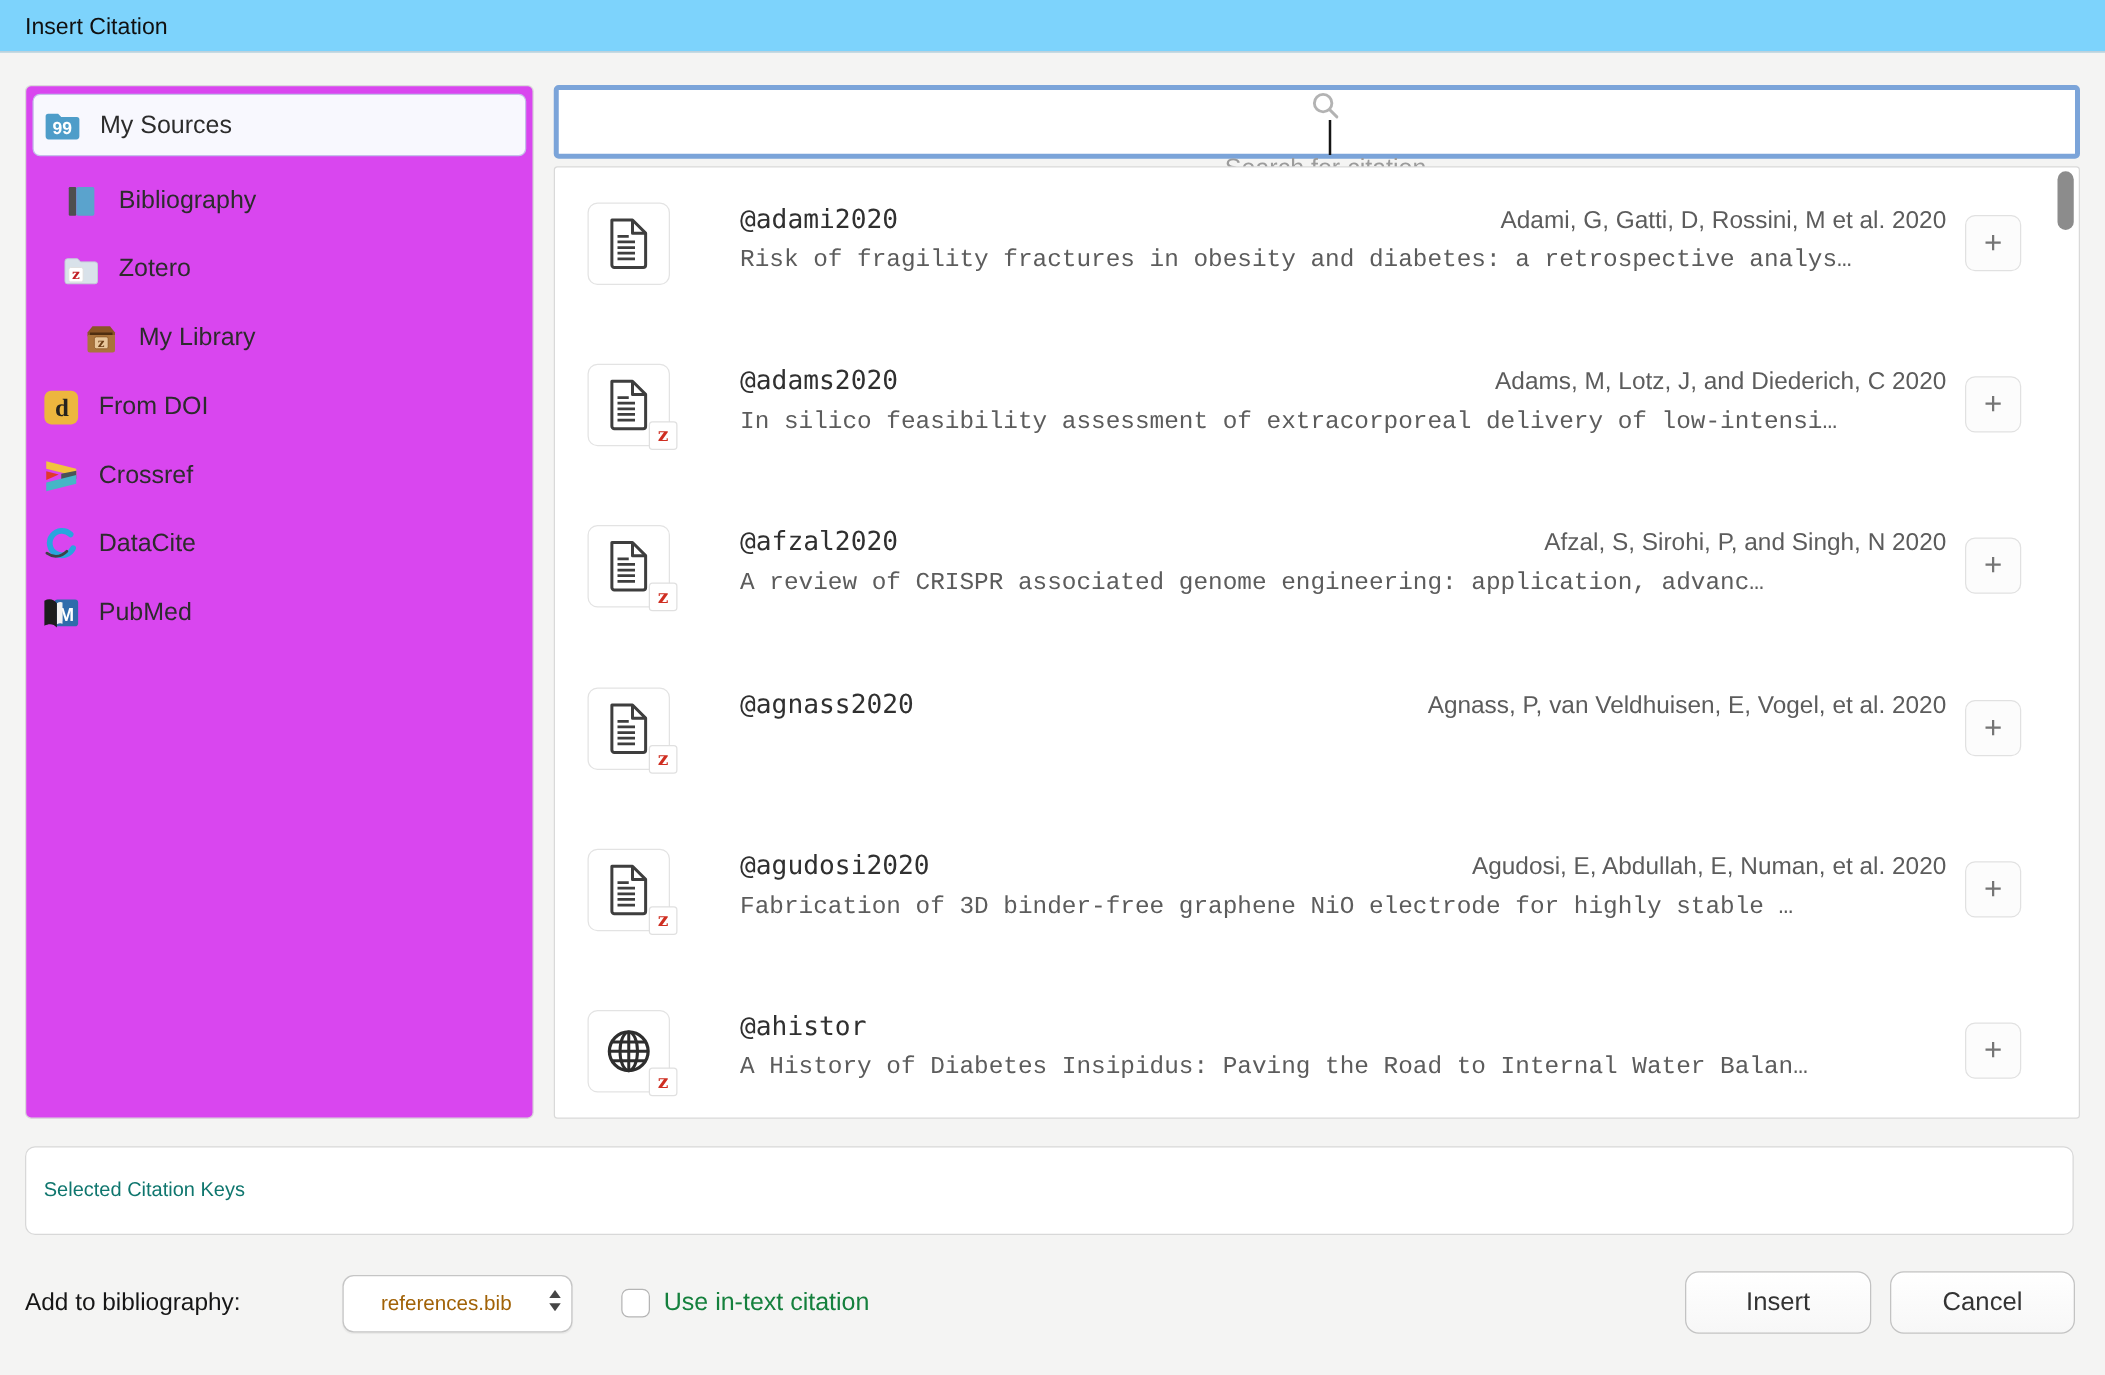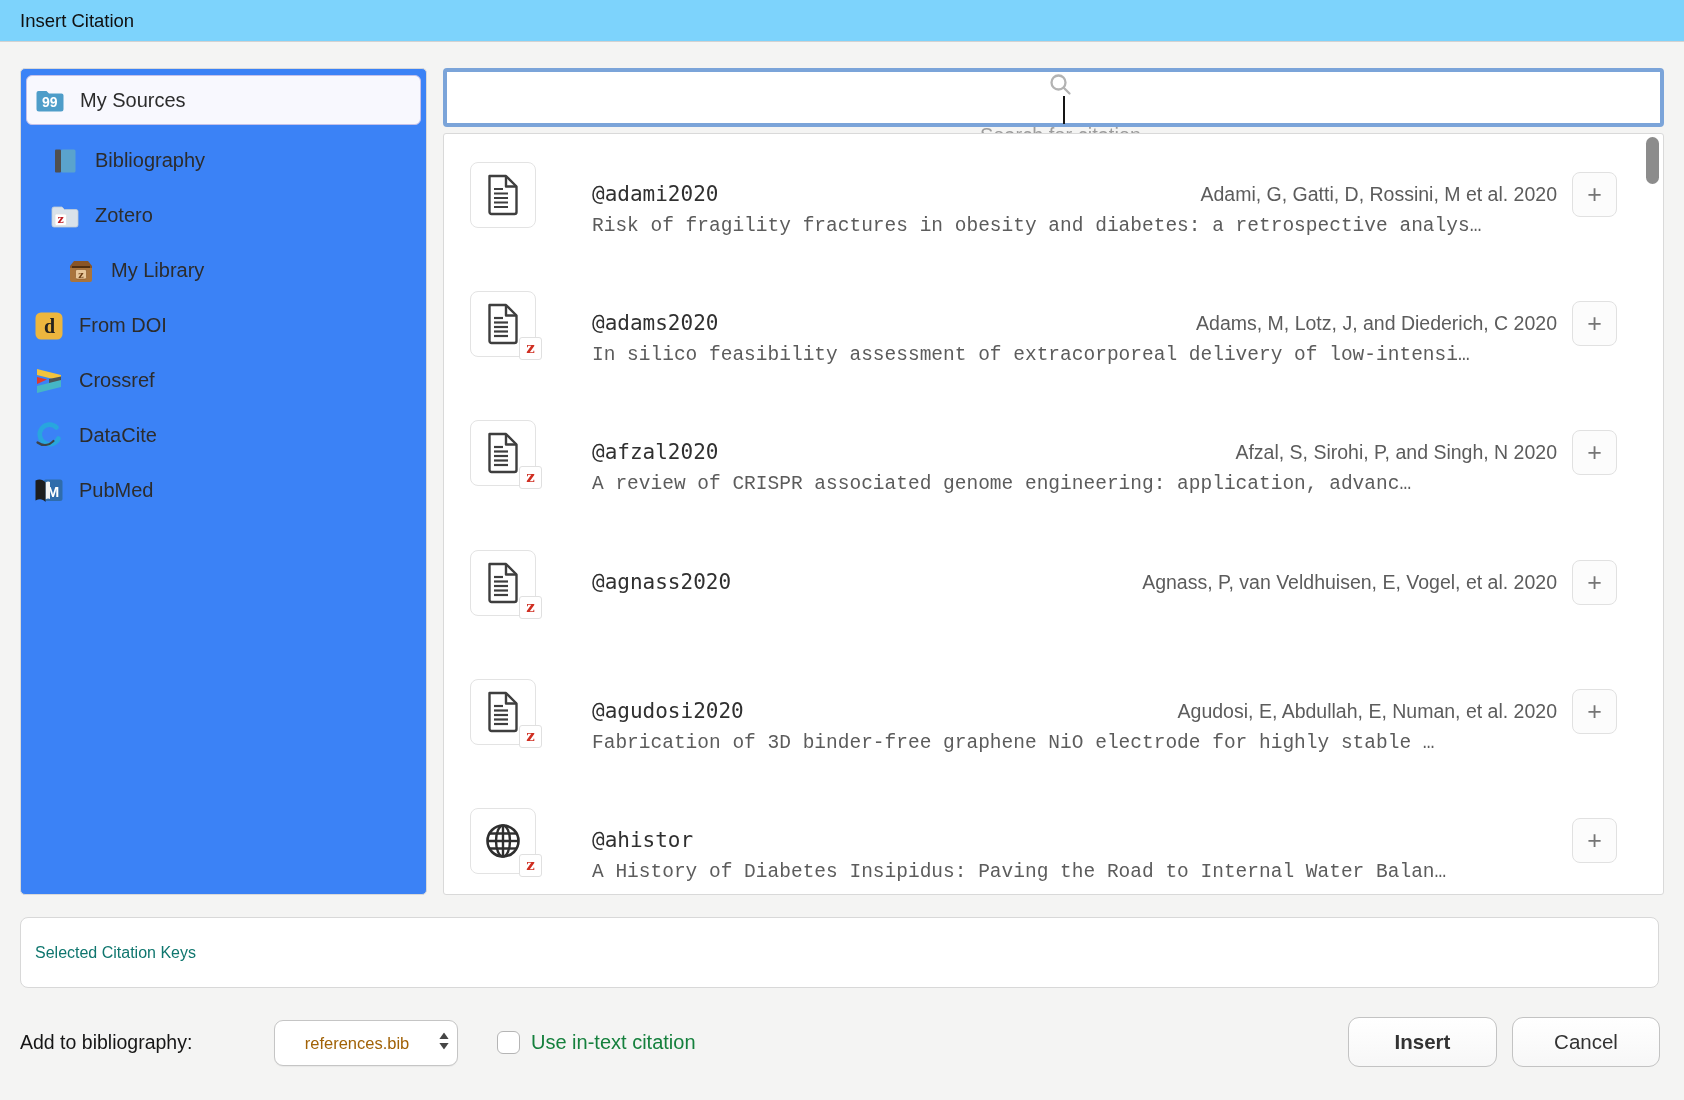--- a/index.html
+++ b/index.html
@@ -1,58 +1,58 @@
 <!DOCTYPE html>
 <html><head>
 <meta charset="utf-8">
 <style>
   html,body{margin:0;padding:0;}
   body{width:1684px;height:1100px;background:#f4f4f3;font-family:"Liberation Sans",sans-serif;position:relative;overflow:hidden;}
   .titlebar{position:absolute;left:0;top:0;width:1684px;height:42px;background:#7dd3fc;border-bottom:1px solid #d2d2d2;box-sizing:border-box;}
   .titlebar span{display:block;line-height:41px;padding-left:20px;font-size:18.5px;color:#101010;}
 
   
-  .sidebar{position:absolute;left:20px;top:68px;width:407px;height:827px;background:#3b82f6;border:1px solid #d9d9d9;border-radius:5px;box-sizing:border-box;}
+  .sidebar{position:absolute;left:20px;top:68px;width:407px;height:827px;background:#d946ef;border:1px solid #d9d9d9;border-radius:5px;box-sizing:border-box;}
   .srow{height:55px;display:flex;align-items:center;gap:15px;padding-left:13px;cursor:default;}
   .srow.lvl1{padding-left:29px;}
   .srow.lvl2{padding-left:45px;}
   .srow.pill{height:48px;margin:6px 5px 8px 5px;border:1px solid #c4c0e9;background:#f8f8fe;border-radius:6px;padding-left:8px;}
   .sicon{width:30px;height:30px;display:flex;align-items:center;justify-content:center;flex:none;}
   .slabel{font-size:20px;color:#2c2c2c;white-space:nowrap;}
 
   
   .search{position:absolute;left:443px;top:68px;width:1221px;height:59px;box-sizing:border-box;border:4px solid #7ba4d9;border-radius:4px;background:#fff;display:flex;align-items:center;padding-left:12px;flex-direction:column;}
   .caret{width:2px;height:28px;background:#151515;margin-left:8px;flex:none;}
   .ph{font-size:20px;color:#9c9c9c;margin-left:2px;white-space:nowrap;}
 
   
   .list{position:absolute;left:443px;top:133px;width:1221px;height:762px;background:#fff;border:1px solid #d9d9d9;border-radius:3px;box-sizing:border-box;overflow:hidden;}
   .entry{position:absolute;left:26px;width:1150px;height:66px;}
   .iconbox{position:absolute;left:0;top:0;width:66px;height:66px;border:1px solid #e3e3e3;border-radius:8px;background:#fff;box-sizing:border-box;display:flex;align-items:center;justify-content:center;}
   .zbadge{position:absolute;right:-7px;bottom:-4px;width:23px;height:23px;background:#fff;border:1px solid #e0e0e0;border-radius:3px;box-sizing:border-box;display:flex;align-items:center;justify-content:center;font-family:"DejaVu Serif",serif;font-weight:700;font-size:15px;color:#cf2e21;line-height:1;}
-  .etext{position:absolute;left:122px;top:19px;width:965px;}
+  .etext{position:absolute;left:122px;top:0;width:965px;}
   .line1{display:flex;justify-content:space-between;align-items:baseline;line-height:26px;}
   .ekey{font-family:"DejaVu Sans Mono",monospace;font-size:21px;color:#303030;white-space:nowrap;}
   .eauth{font-size:19.5px;color:#5c5c5c;white-space:nowrap;text-align:right;}
   .etitle{margin-top:6px;font-size:19.5px;color:#5c5c5c;line-height:26px;white-space:nowrap;overflow:hidden;font-family:Liberation Mono, monospace;}
   .plus{position:absolute;left:1102px;top:10px;width:45px;height:45px;border:1px solid #e1e1e1;border-radius:8px;background:#fcfcfc;box-sizing:border-box;display:flex;align-items:center;justify-content:center;font-size:25px;font-weight:300;color:#757575;cursor:default;}
   .thumb{position:absolute;right:4px;top:3px;width:13px;height:47px;background:#8c8c8c;border-radius:7px;}
   .t0{top:28px}.t1{top:157px}.t2{top:286px}.t3{top:416px}.t4{top:545px}.t5{top:674px}
 
   
   .keysbox{position:absolute;left:20px;top:917px;width:1639px;height:71px;background:#fff;border:1px solid #d8d8d8;border-radius:8px;box-sizing:border-box;}
   .keysbox span{display:block;line-height:69px;padding-left:14px;font-size:16px;color:#0f766e;}
   .addlabel{position:absolute;left:20px;top:1020px;height:45px;line-height:45px;font-size:19.5px;color:#161616;}
   .select{position:absolute;left:274px;top:1020px;width:184px;height:46px;background:#fff;border:1px solid #c5c5c5;border-radius:9px;box-sizing:border-box;box-shadow:0 1px 1px rgba(0,0,0,.05);}
   .selval{display:block;text-align:center;line-height:44px;padding-right:18px;font-size:16.5px;color:#a16207;}
   .stepper{position:absolute;right:8px;top:50%;transform:translateY(-50%);display:block;}
   .checkbox{position:absolute;left:497px;top:1031px;width:23px;height:23px;border:1.5px solid #b5b5b5;border-radius:6px;background:#fff;box-sizing:border-box;}
   .cblabel{position:absolute;left:531px;top:1020px;height:45px;line-height:45px;font-size:20px;color:#15803d;}
   .btn{position:absolute;top:1017px;height:50px;border:1px solid #c3c3c3;border-radius:11px;background:linear-gradient(#ffffff,#f7f7f7);box-sizing:border-box;display:flex;align-items:center;justify-content:center;font-size:20.5px;color:#333;cursor:default;font-family:"Liberation Sans",sans-serif;}
-  .btn-insert{left:1348px;width:149px;font-weight:700;}
+  .btn-insert{left:1348px;width:149px;font-weight:400;}
   .btn-cancel{left:1512px;width:148px;}
 </style>
 </head>
 <body>
 
 <div class="titlebar">
   <span>Insert Citation</span>
 </div>
 
 <div class="sidebar">

